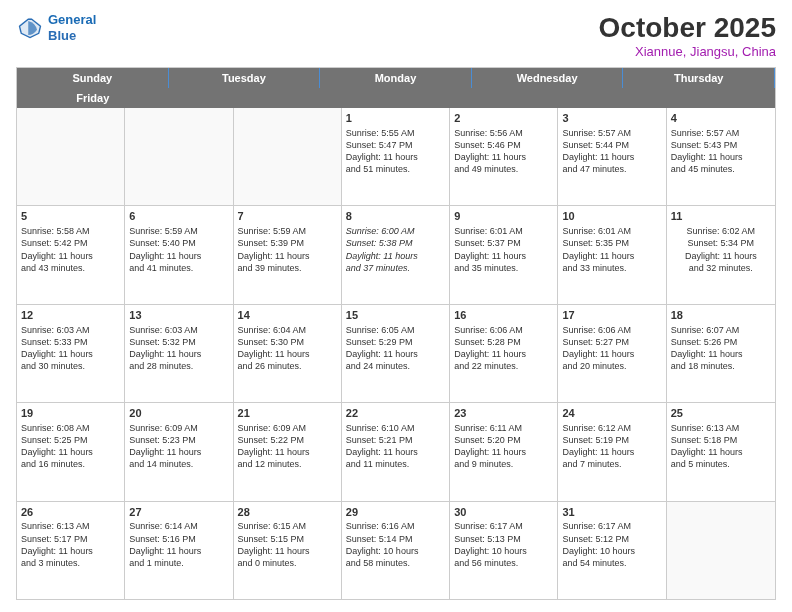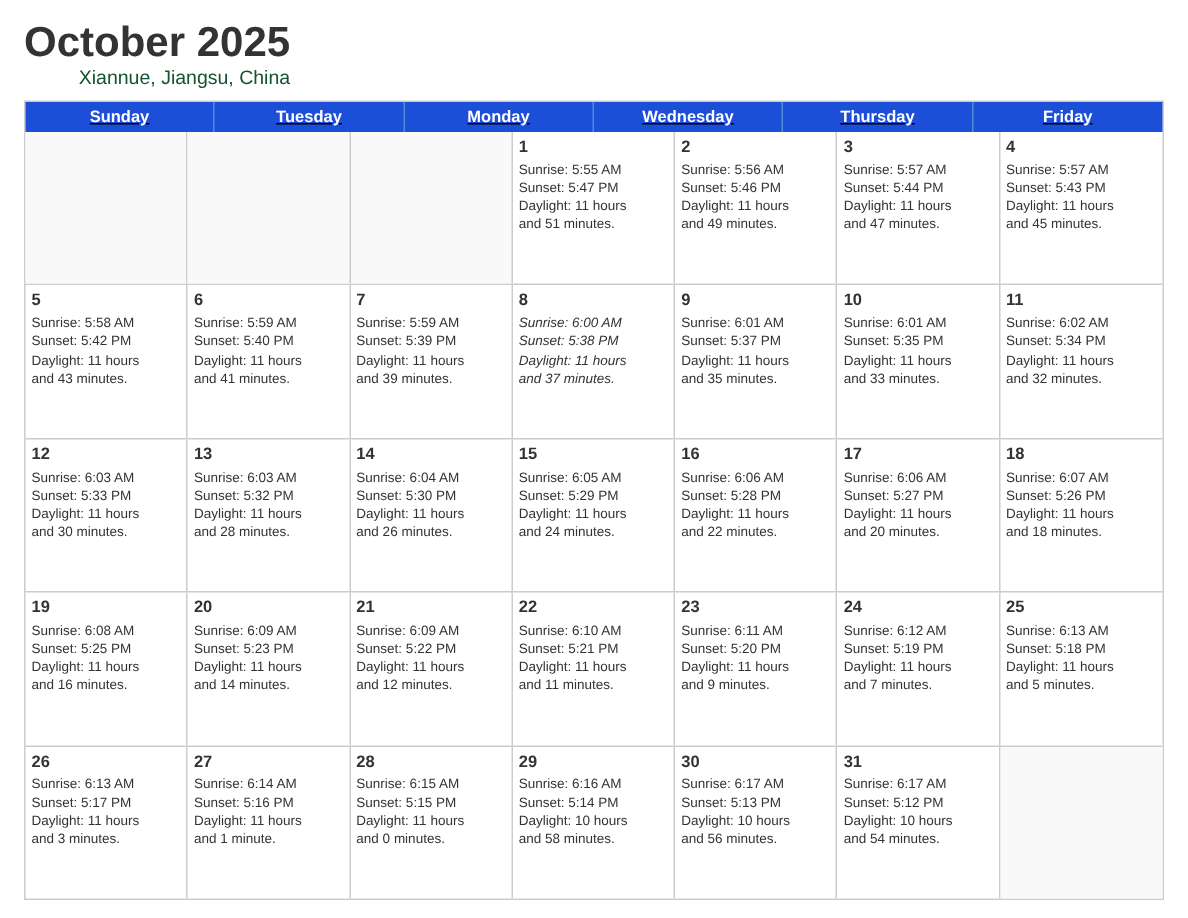--- a/index.html
+++ b/index.html
@@ -44,33 +44,32 @@
     .title-block {
       text-align: right;
     }
     .month-title {
       font-size: 28px;
       font-weight: bold;
       color: #333;
     }
     .location {
       font-size: 13px;
-      color: #14532d;
+      color: #a21caf;
     }
     .calendar {
       flex: 1;
       display: flex;
       flex-direction: column;
       border: 1px solid #ccc;
     }
     .day-headers {
       display: grid;
-      grid-template-columns: repeat(6, 1fr);
-      background: #1d4ed8;
-      text-decoration: underline;
+      grid-template-columns: repeat(5, 1fr);
+      background: #737373;
     }
     .day-header {
       color: #fff;
       font-size: 11px;
       font-weight: bold;
       padding: 4px 4px;
       text-align: center;
       border-right: 1px solid #4a8dd5;
     }
     .day-header:last-child { border-right: none; }
@@ -107,20 +106,31 @@
       font-size: 9px;
       color: #333;
       line-height: 1.35;
     }
   </style>
 </head>
 <body>
 
 <div class="page">
   <div class="header">
+    <div class="logo">
+      <svg class="logo-icon" viewBox="0 0 32 32">
+        <polygon points="16,4 28,12 28,20 16,28 4,20 4,12" fill="#2a6db5" opacity="0.15"></polygon>
+        <polygon points="18,6 28,14 26,22 16,27 6,22 4,14 14,6" fill="none" stroke="#2a6db5" stroke-width="1.5"></polygon>
+        <path d="M14,8 Q22,10 24,18 Q20,24 14,24" fill="#2a6db5" opacity="0.7"></path>
+      </svg>
+      <div class="logo-text">
+        <div><span>General</span></div>
+        <div style="color:#2a6db5">Blue</div>
+      </div>
+    </div>
     <div class="title-block">
       <div class="month-title">October 2025</div>
       <div class="location">Xiannue, Jiangsu, China</div>
     </div>
   </div>
 
   <div class="calendar">
     <div class="day-headers">
     <div class="day-header">Sunday</div>
         <div class="day-header">Tuesday</div>
@@ -201,21 +211,21 @@
           </div>
           <div class="day-cell">
             <span class="day-num">10</span>
             <div class="day-info" style="white-space: pre-line;">Sunrise: 6:01 AM
 Sunset: 5:35 PM
 Daylight: 11 hours
 and 33 minutes.</div>
           </div>
           <div class="day-cell">
             <span class="day-num">11</span>
-            <div class="day-info" style="white-space: pre-line;">Sunrise: 6:02 AM
+            <div class="day-info" style="white-space: pre-line; text-align: center;">Sunrise: 6:02 AM
 Sunset: 5:34 PM
 Daylight: 11 hours
 and 32 minutes.</div>
           </div>
         </div>
         <div class="week-row">
           <div class="day-cell">
             <span class="day-num">12</span>
             <div class="day-info" style="white-space: pre-line;">Sunrise: 6:03 AM
 Sunset: 5:33 PM

